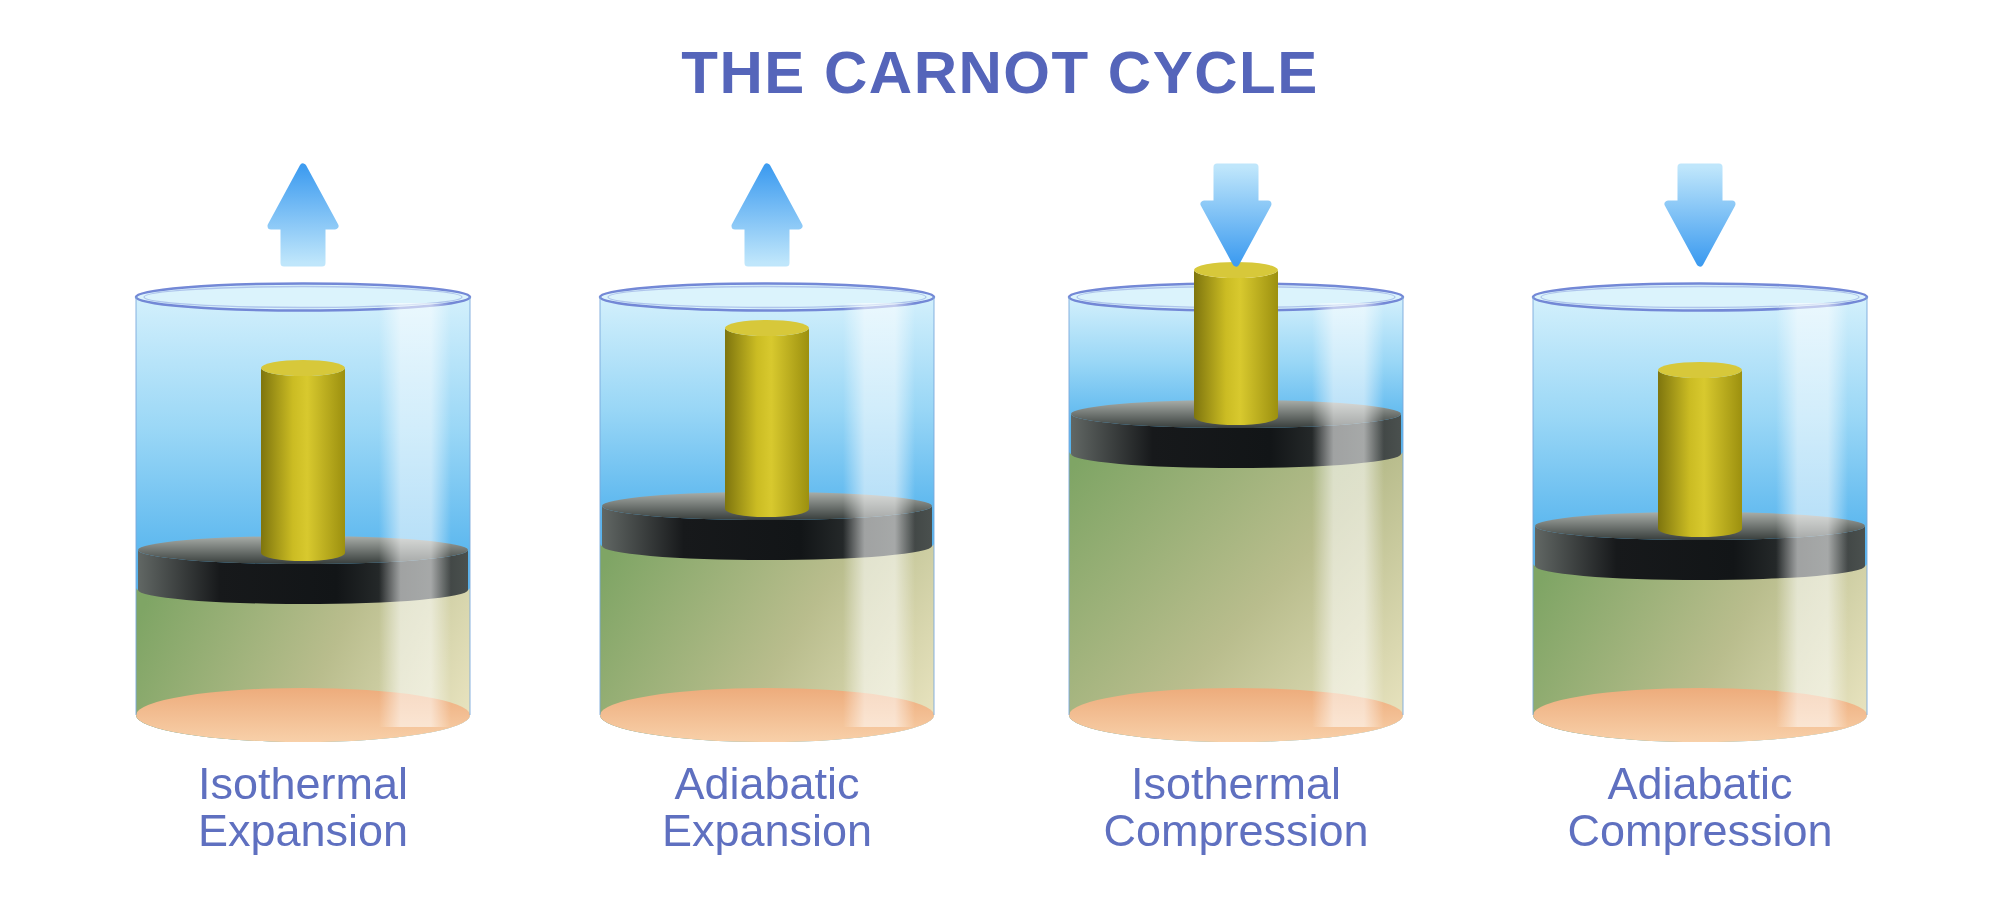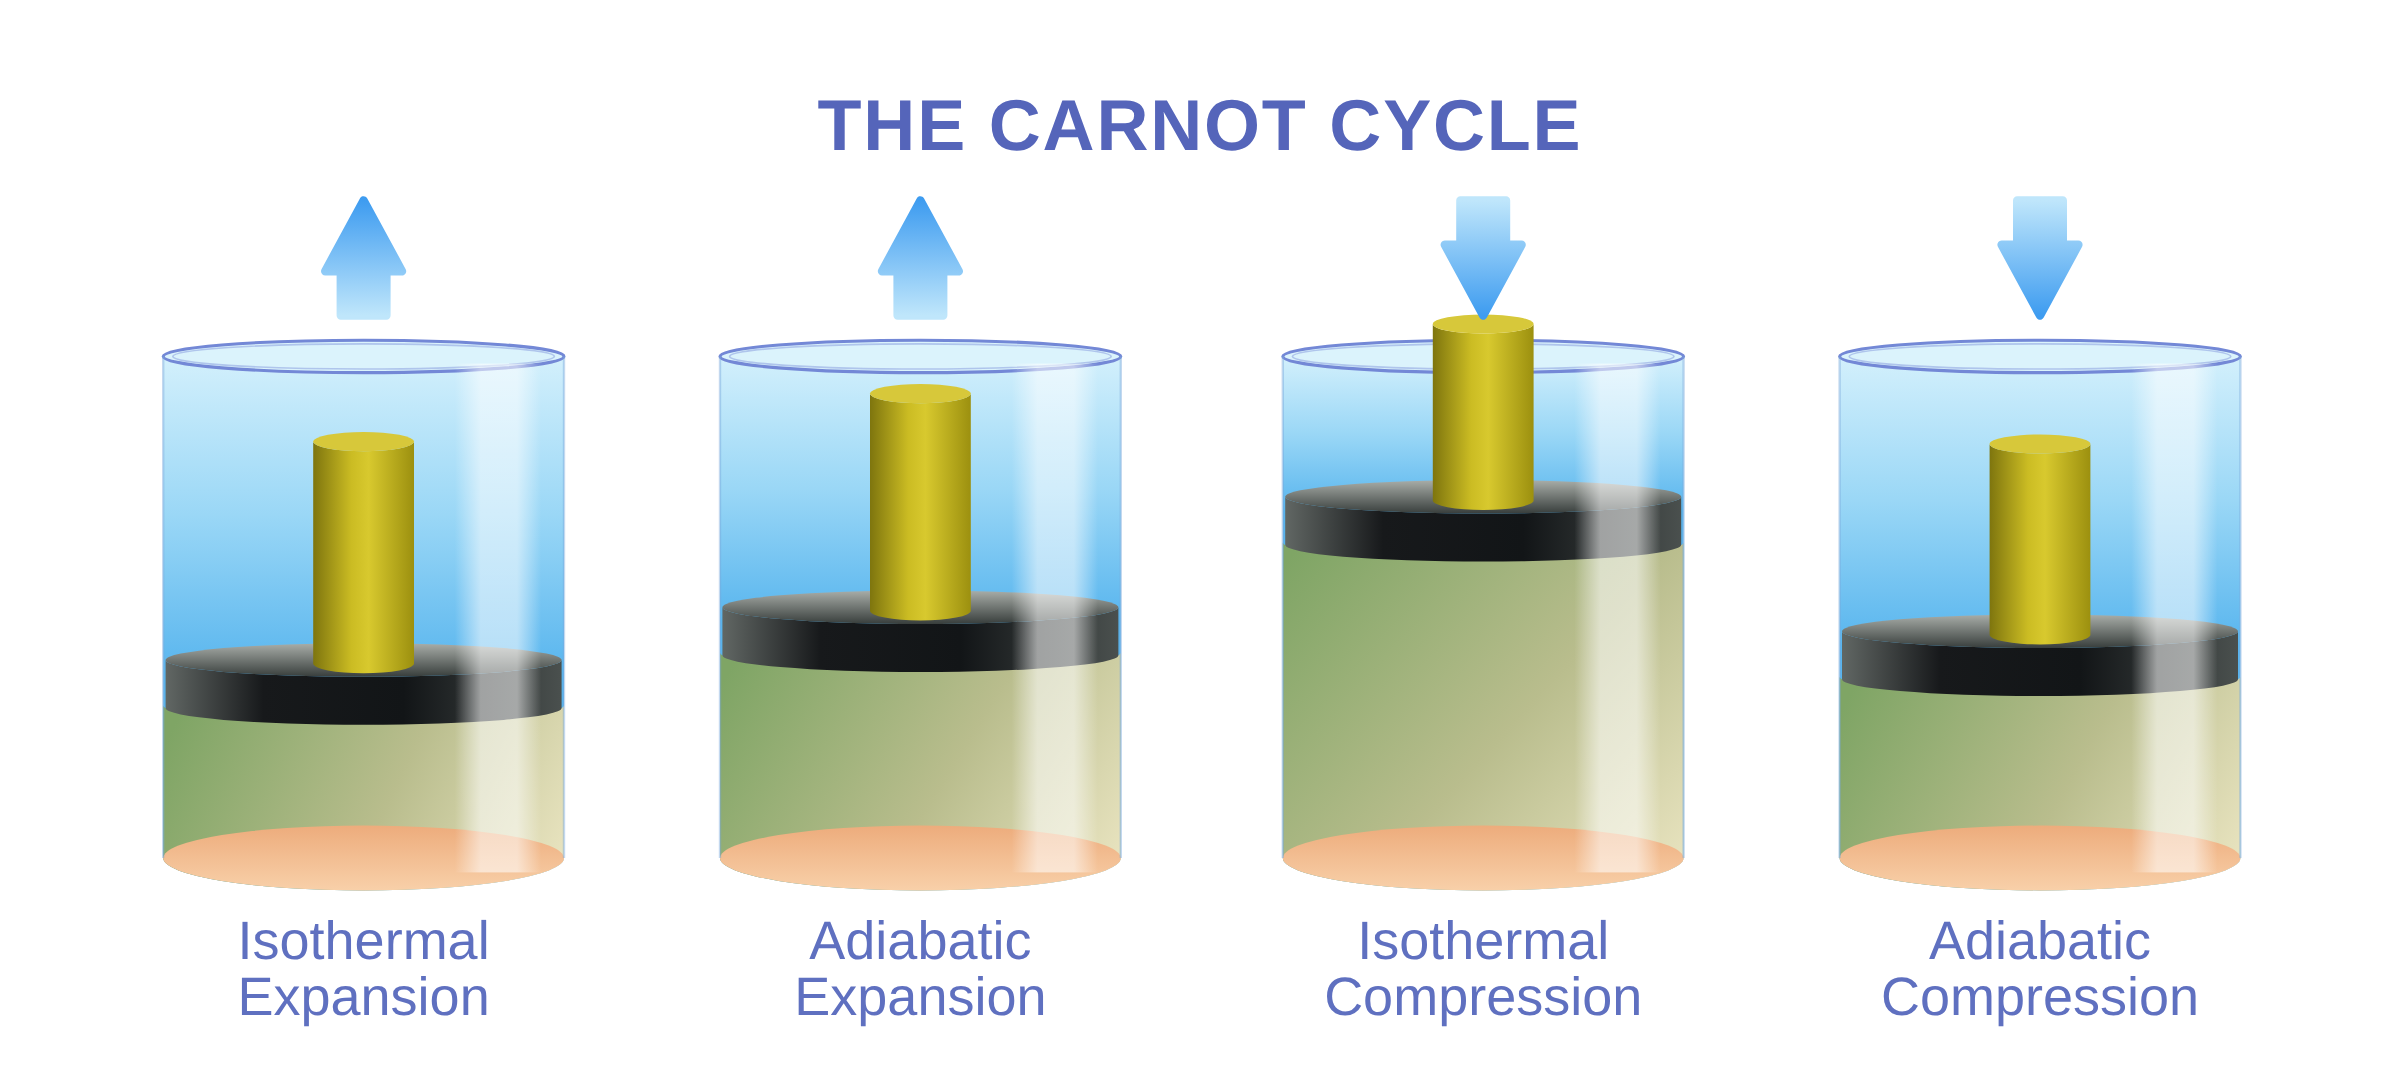--- a/index.html
+++ b/index.html
@@ -11,21 +11,21 @@
   .stage svg{position:absolute;top:150px;left:0;display:block;}
   .stage-label{position:absolute;top:760px;left:0;width:100%;text-align:center;
                font-size:45px;line-height:47px;font-weight:400;}
   .stage-label span{display:block;}
 </style>
 </head>
 <body>
 
 <div class="canvas">
 
-  <h1 class="title" style="color: rgb(85, 101, 186); margin-top: 32px;">THE CARNOT CYCLE</h1>
+  <h1 class="title" style="color: rgb(85, 101, 186);">THE CARNOT CYCLE</h1>
 
   <section class="stage" style="left:133px">
     <svg viewBox="0 0 340 620" width="340" height="620">
         <defs>
           <linearGradient id="g0gas" gradientUnits="userSpaceOnUse" x1="0" y1="147" x2="0" y2="412">
             <stop offset="0" stop-color="#d3f0fc"></stop>
             <stop offset="0.5" stop-color="#9ad7f6"></stop>
             <stop offset="1" stop-color="#58b5ee"></stop>
           </linearGradient>
           <linearGradient id="g0liq" gradientUnits="userSpaceOnUse" x1="20" y1="438" x2="330" y2="585">

